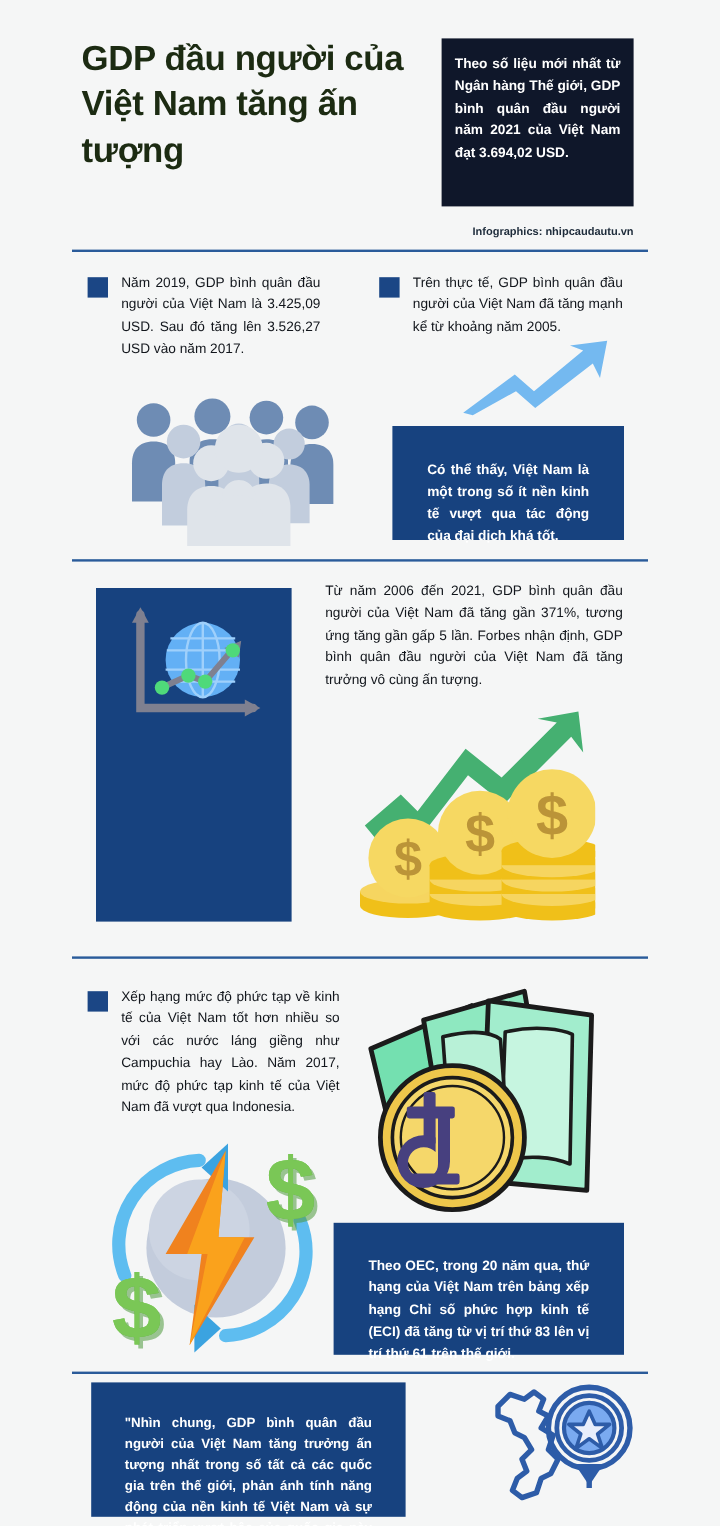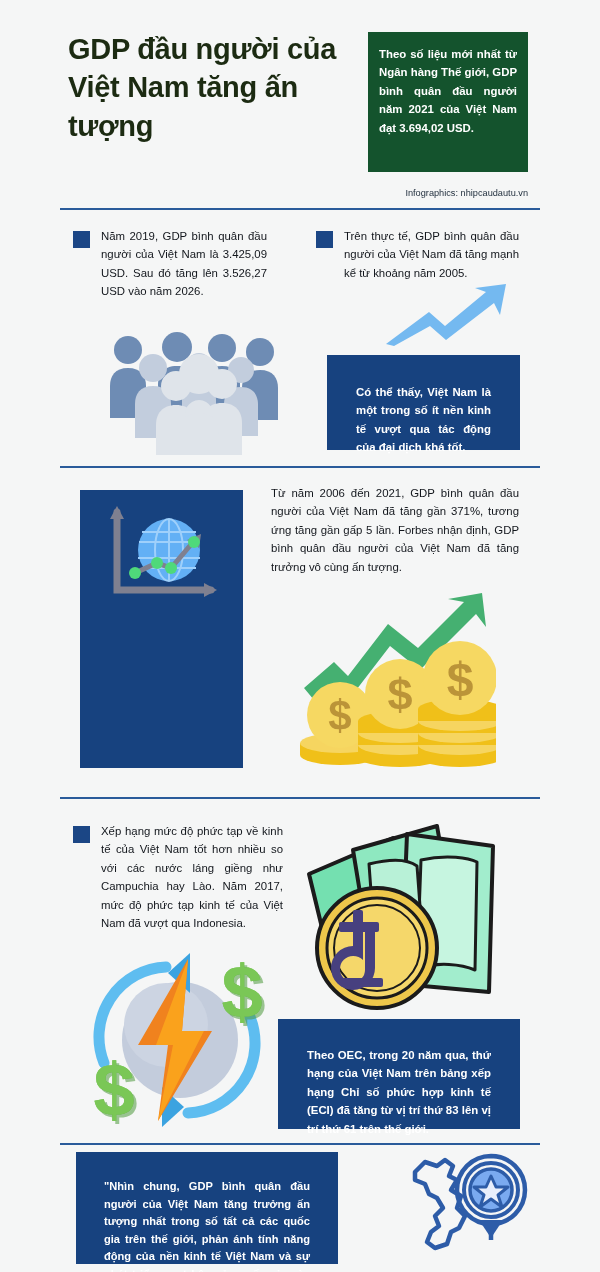--- a/index.html
+++ b/index.html
@@ -38,41 +38,41 @@
     line-height: 1.32;
     letter-spacing: -0.3px;
     color: #1c2b12;
   }
   #header-box {
     position: absolute;
     left: 308px;
     top: 6px;
     width: 160px;
     height: 140px;
-    background: #14532d;
+    background: #0f172a;
     box-sizing: border-box;
     padding: 13px 11px 10px 11px;
   }
   #header-box p {
     margin: 0;
     color: #ffffff;
     font-size: 11.4px;
     font-weight: bold;
     line-height: 1.62;
     text-align: justify;
     text-align-last: left;
   }
   #credit {
     position: absolute;
     left: 60px;
     top: 188px;
     width: 480px;
     text-align: right;
     font-size: 9.2px;
-    font-weight: normal;
+    font-weight: bold;
     color: #1d2b3a;
     padding-right: 12px;
     box-sizing: border-box;
   }
   .divider {
     position: absolute;
     left: 60px;
     width: 480px;
     height: 2px;
     background: #2a5b9a;
@@ -141,21 +141,21 @@
   <div class="pad" id="header">
     <div id="title">GDP đầu người của Việt Nam tăng ấn tượng</div>
     <div id="header-box">
       <p>Theo số liệu mới nhất từ Ngân hàng Thế giới, GDP bình quân đầu người năm 2021 của Việt Nam đạt 3.694,02 USD.</p>
     </div>
   </div>
   <div id="credit">Infographics: nhipcaudautu.vn</div>
   <div class="divider" style="top:208px;"></div>
 
   <div class="bullet" id="sec1-bullet"></div>
-  <div class="body-text" id="sec1-text">Năm 2019, GDP bình quân đầu người của Việt Nam là 3.425,09 USD. Sau đó tăng lên 3.526,27 USD vào năm 2026.</div>
+  <div class="body-text" id="sec1-text">Năm 2019, GDP bình quân đầu người của Việt Nam là 3.425,09 USD. Sau đó tăng lên 3.526,27 USD vào năm 2017.</div>
 
   <div class="bullet" id="sec2-bullet"></div>
   <div class="body-text" id="sec2-text">Trên thực tế, GDP bình quân đầu người của Việt Nam đã tăng mạnh kể từ khoảng năm 2005.</div>
 
   <svg class="illus" style="left:98px; top:330px;" width="180" height="125" viewBox="0 0 180 125">
     <g fill="#6e8cb4">
       <circle cx="30" cy="20" r="14"></circle>
       <path d="M30 38 c-13 0 -18 8 -18 18 v32 h36 v-32 c0 -10 -5 -18 -18 -18z"></path>
       <circle cx="79" cy="17" r="15"></circle>
       <path d="M79 36 c-14 0 -19 8 -19 19 v34 h38 v-34 c0 -11 -5 -19 -19 -19z"></path>

